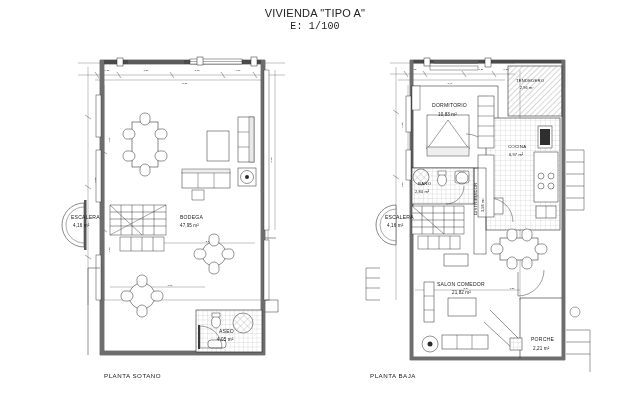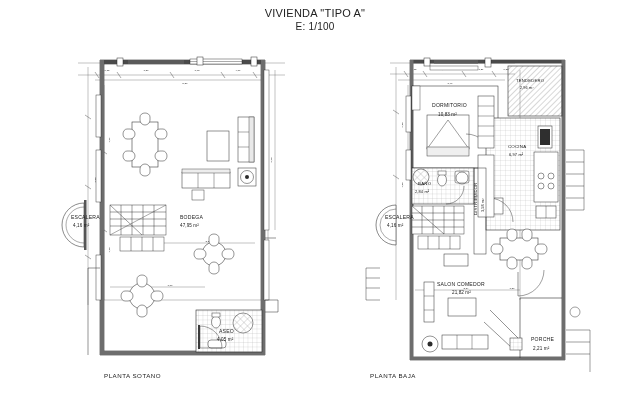--- a/index.html
+++ b/index.html
@@ -1,21 +1,21 @@
 <!DOCTYPE html>
 <html><head>
 <meta charset="utf-8">
 <style>
   html,body{margin:0;padding:0;background:#ffffff;}
   body{width:630px;height:402px;overflow:hidden;
        font-family:"Liberation Sans","DejaVu Sans",sans-serif;color:#1a1a1a;}
   #sheet{position:relative;width:630px;height:402px;background:#ffffff;}
   .title-block{position:absolute;left:0;top:6px;width:630px;text-align:center;}
   .t1{font-size:11px;letter-spacing:.2px;color:#222;line-height:14px;}
-  .t2{font-size:10px;letter-spacing:.2px;color:#222;line-height:13px;}
+  .t2{font-size:10px;letter-spacing:.2px;color:#222;line-height:13px;font-family:Liberation Mono, monospace;}
   .plan-caption{position:absolute;font-size:6.2px;letter-spacing:.5px;color:#222;}
   svg{position:absolute;left:0;top:0;}
   text{font-family:"Liberation Sans","DejaVu Sans",sans-serif;fill:#1a1a1a;}
   .rm{font-size:5.1px;letter-spacing:.2px;}
   .ar{font-size:4.6px;letter-spacing:.1px;}
   .dimtxt{font-size:2.5px;fill:#333;}
 </style>
 </head>
 <body>
 

